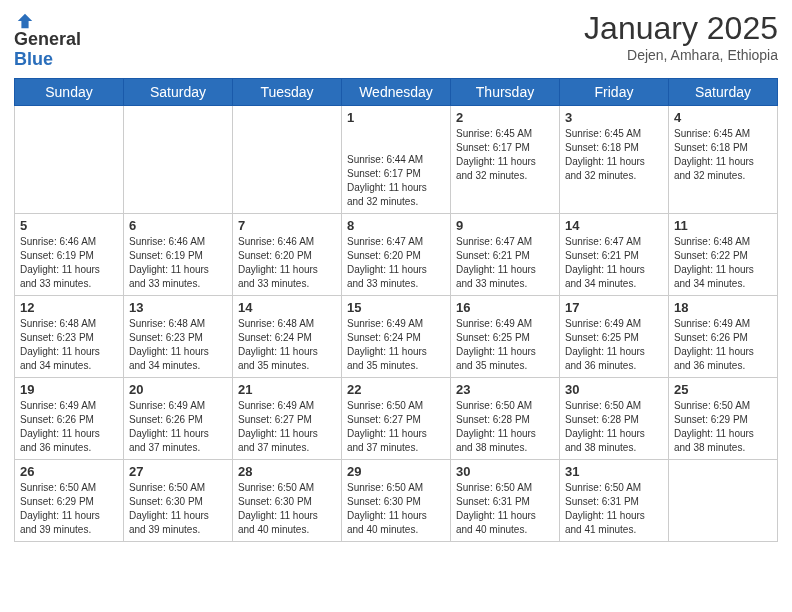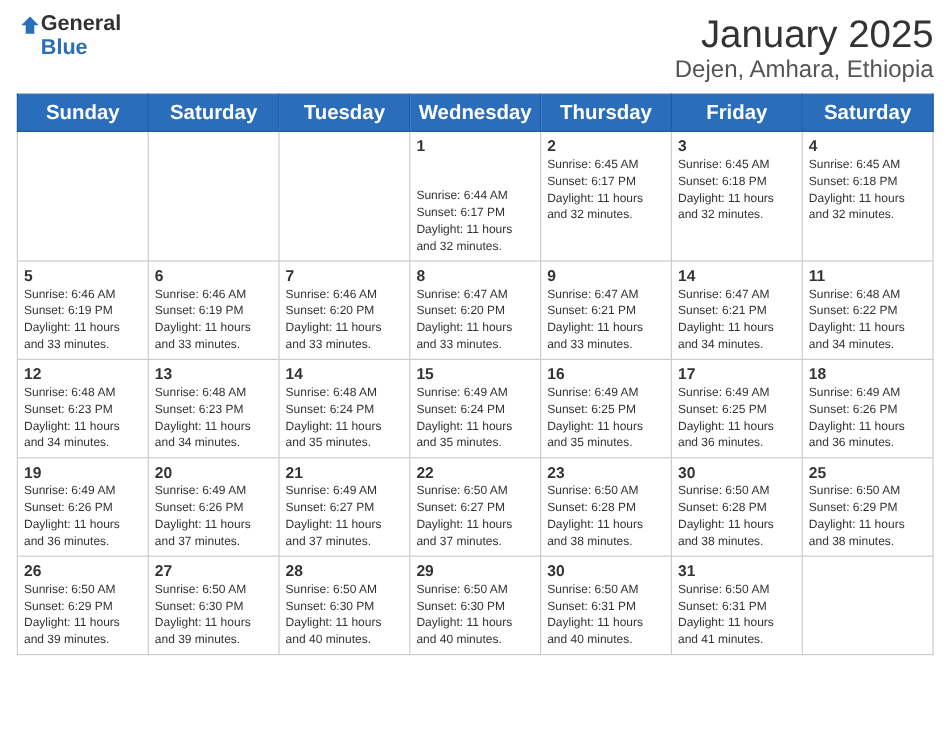--- a/index.html
+++ b/index.html
@@ -18,20 +18,21 @@
     }
     .header {
       display: flex;
       justify-content: space-between;
       align-items: flex-start;
       margin-bottom: 8px;
     }
     .logo {
       display: flex;
       align-items: flex-start;
+      flex-direction: column;
     }
     .logo-text {
       display: flex;
       flex-direction: column;
       line-height: 1.1;
     }
     .logo-general {
       font-size: 18px;
       font-weight: bold;
       color: #333;
@@ -51,35 +52,35 @@
     .title-area {
       text-align: right;
     }
     .month-title {
       font-size: 32px;
       font-weight: normal;
       color: #333;
       text-align: right;
     }
     .subtitle {
-      font-size: 20px;
+      font-size: 14px;
       color: #555;
     }
     .calendar {
       width: 100%;
       border-collapse: collapse;
       table-layout: fixed;
     }
     .calendar th {
       background: #2a6ebb;
       color: #fff;
       text-align: center;
       padding: 5px 4px;
-      font-size: 17px;
-      font-weight: bold;
+      font-size: 14px;
+      font-weight: normal;
       border: 1px solid #1a5aaa;
     }
     .calendar td {
       border: 1px solid #ccc;
       vertical-align: top;
       padding: 4px 5px;
       height: 80px;
       width: 14.28%;
       background: #fff;
     }

